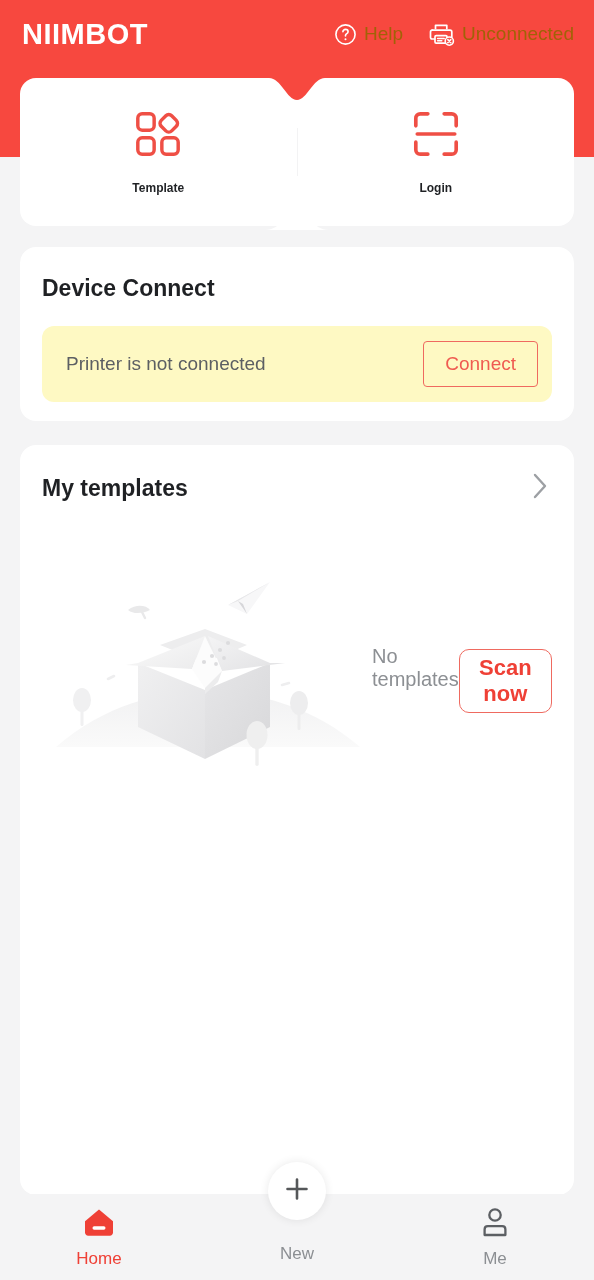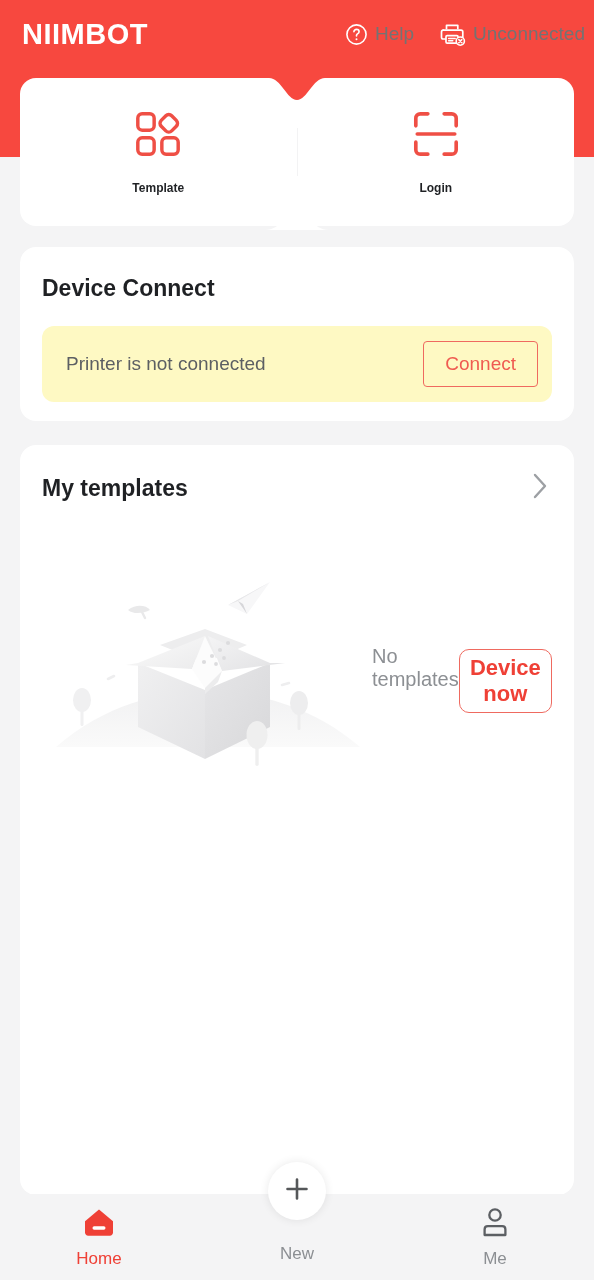--- a/index.html
+++ b/index.html
@@ -26,21 +26,21 @@
     z-index: 0;
   }
 
   .header-bar {
     position: absolute;
     top: 0; left: 0;
     width: 594px;
     height: 68px;
     display: flex;
     align-items: center;
-    padding: 0 9px 0 22px;
+    padding: 0 20px 0 22px;
     z-index: 4;
   }
 
   .brand {
     font-size: 29px;
     font-weight: bold;
     color: #ffffff;
     letter-spacing: 0.5px;
   }
 
@@ -48,21 +48,21 @@
     margin-left: auto;
     display: flex;
     align-items: center;
     gap: 26px;
   }
 
   .header-action {
     display: flex;
     align-items: center;
     gap: 7px;
-    color: #737373;
+    color: #a16207;
     font-size: 19px;
   }
 
   .icon-help, .icon-printer { display: block; }
 
   
   .tab-card {
     position: absolute;
     top: 78px;
     left: 20px;
@@ -445,21 +445,21 @@
         </g>
         <g fill="#efefef">
           <ellipse cx="215" cy="178" rx="10.5" ry="14"></ellipse>
           <rect x="213.3" y="188" width="3.4" height="21" rx="1.7"></rect>
         </g>
       </svg>
     </span>
 
     <div class="empty-text">No templates</div>
 
-    <button class="login-btn">Device now</button>
+    <button class="login-btn">Scan now</button>
   </div>
 
 </div>
 
 <div class="bottom-nav">
 
   <div class="nav-item">
     <span>
       <svg width="34" height="32" viewBox="0 0 34 32" fill="none">
         <path d="M17 3.5 L31 15.2 V26.5 C31 28.4 29.6 29.8 27.8 29.8 H6.2 C4.4 29.8 3 28.4 3 26.5 V15.2 Z" fill="#ef4036"></path>

